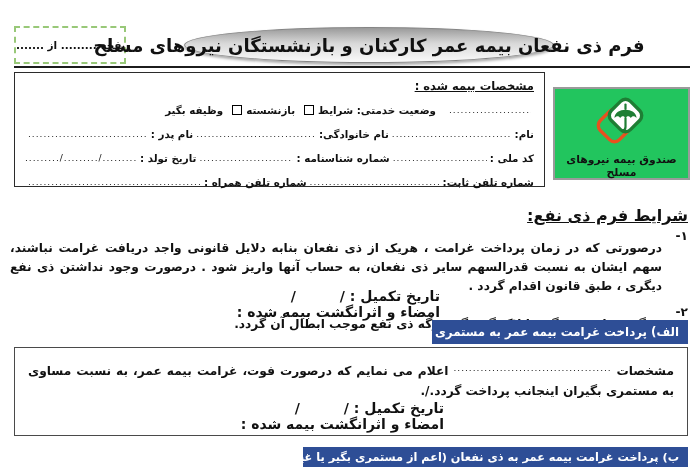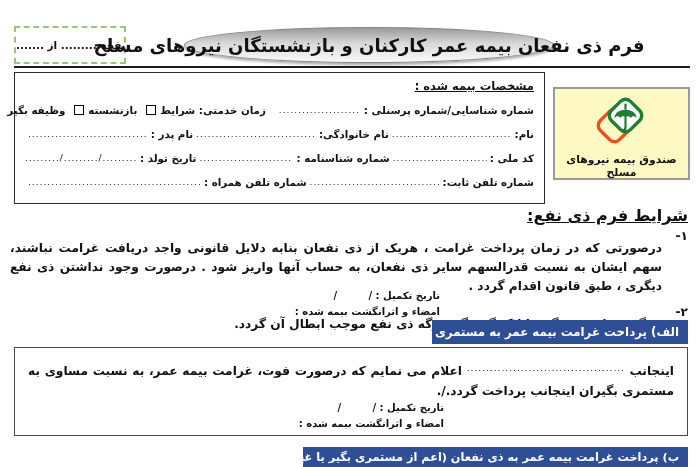--- a/index.html
+++ b/index.html
@@ -19,49 +19,49 @@
     border-radius:50%; border:1px solid #858585;
     background:linear-gradient(180deg,#9a9a9a 0%,#d8d8d8 45%,#fafafa 100%);
     box-shadow:0 2px 3px rgba(0,0,0,.35);
     display:flex; align-items:center; justify-content:center;
     font-size:18px; font-weight:bold; direction:rtl; white-space:nowrap;
   }
   .header-rule { position:absolute; left:14px; top:66px; width:676px; border-top:2px solid #1c1c1c; }
 
   
   .main-box {
-    position:absolute; left:14px; top:72px; width:531px; height:132px;
+    position:absolute; left:14px; top:72px; width:531px; height:115px;
     border:1.5px solid #2b2b2b; direction:rtl; padding:6px 10px 0;
   }
   .sec-header { font-size:11.5px; font-weight:bold; text-decoration:underline; margin-bottom:11px; }
   .frow { display:flex; align-items:center; font-size:10.3px; font-weight:bold; margin-bottom:12px; white-space:nowrap; }
   .dots { flex:1 1 0; overflow:hidden; white-space:nowrap; direction:ltr; font-weight:normal; color:#222; margin:0 3px; font-size:9px; letter-spacing:1px; }
   .dots-80 { flex:0 0 82px; }
   .dots-130 { flex:0 0 130px; }
   .statusgrp { display:flex; align-items:center; margin-right:10px; }
   .cb { width:10px; height:10px; border:1.4px solid #000; display:inline-block; margin-right:4px; margin-left:9px; flex:0 0 auto; background:#fff; }
   .birthval { direction:ltr; overflow:hidden; white-space:nowrap; max-width:112px; font-weight:normal; font-size:9px; letter-spacing:1px; margin-right:3px; }
 
   
   .logo-box {
     position:absolute; left:553px; top:87px; width:137px; height:93px;
-    border:2px solid #9a9a9a; text-align:center; padding-top:2px; background:#fef9c3;
+    border:2px solid #9a9a9a; text-align:center; padding-top:2px; background:#22c55e;
   }
   .logo-box svg { display:block; margin:0 auto; }
   .logo-caption { font-size:10.8px; font-weight:bold; direction:rtl; margin-top:0; }
 
   
   .cond-header { position:absolute; right:12px; top:206px; direction:rtl; font-size:16px; font-weight:bold; text-decoration:underline; }
   .cond-list { position:absolute; right:12px; left:10px; top:227px; direction:rtl; font-size:12.2px; font-weight:bold; }
   .cond-item { display:flex; line-height:1.55; margin-bottom:7px; }
   .cond-num { flex:0 0 26px; }
   .cond-text { flex:1; text-align:justify;margin-top:12px; }
 
   
-  .sign-block { direction:rtl; text-align:right; font-size:10px; font-weight:bold; line-height:16px; white-space:nowrap; }
+  .sign-block { direction:rtl; text-align:right; font-size:14px; font-weight:bold; line-height:16px; white-space:nowrap; }
   .sign-1 { position:absolute; right:260px; top:288px; }
   .slashes { white-space:pre; direction:ltr; display:inline-block; font-weight:bold; }
 
   
   .bar {
     position:absolute; background:#2e4e96; color:#fff; direction:rtl;
     font-weight:bold; display:flex; align-items:center; padding:0 9px; white-space:nowrap; overflow:hidden;
   }
   .bar-a { left:432px; top:320px; width:256px; height:24px; font-size:11.8px; }
   .bar-b { left:303px; top:447px; width:385px; height:26px; font-size:11.3px; align-items:flex-start; padding-top:4px; }
@@ -80,24 +80,23 @@
 <body>
 
 <div class="page-box">صفحه ......... از .........</div>
 <div class="title-oval">فرم ذی نفعان بیمه عمر کارکنان و بازنشستگان نیروهای مسلح</div>
 <div class="header-rule"></div>
 
 <div class="main-box">
   <div class="sec-header">مشخصات بیمه شده :</div>
 
   <div class="frow">
-    <span>شماره شناسایی/شماره پرسنلی :</span>
     <span class="dots dots-80">.......................................................................................................</span>
     <span class="statusgrp">
-      <span>زمان خدمتی:</span>&nbsp;
+      <span>وضعیت خدمتی:</span>&nbsp;
       <span>شرایط</span>
       <span class="cb"></span>
       <span>بازنشسته</span>
       <span class="cb"></span>
       <span>وظیفه بگیر</span>
       
     </span>
   </div>
 
   <div class="frow">
@@ -154,21 +153,21 @@
     <span>تاریخ تکمیل :</span>
     <span class="slashes">/         /</span>
   </div>
   <div>امضاء و اثرانگشت بیمه شده :</div>
 </div>
 
 <div class="bar bar-a">الف) پرداخت غرامت بیمه عمر به مستمری بگیران:</div>
 
 <div class="decl-box">
   <p class="decl-line">
-    <span>اینجانب</span>
+    <span>مشخصات</span>
     <span class="dots-inline">...........................................................</span>
     <span>اعلام می نمایم که درصورت فوت، غرامت بیمه عمر، به نسبت مساوی به مستمری بگیران اینجانب پرداخت گردد./.</span>
   </p>
   <div class="sign-block sign-2">
     <div>
       <span>تاریخ تکمیل :</span>
       <span class="slashes">/         /</span>
     </div>
     <div>امضاء و اثرانگشت بیمه شده :</div>
   </div>

